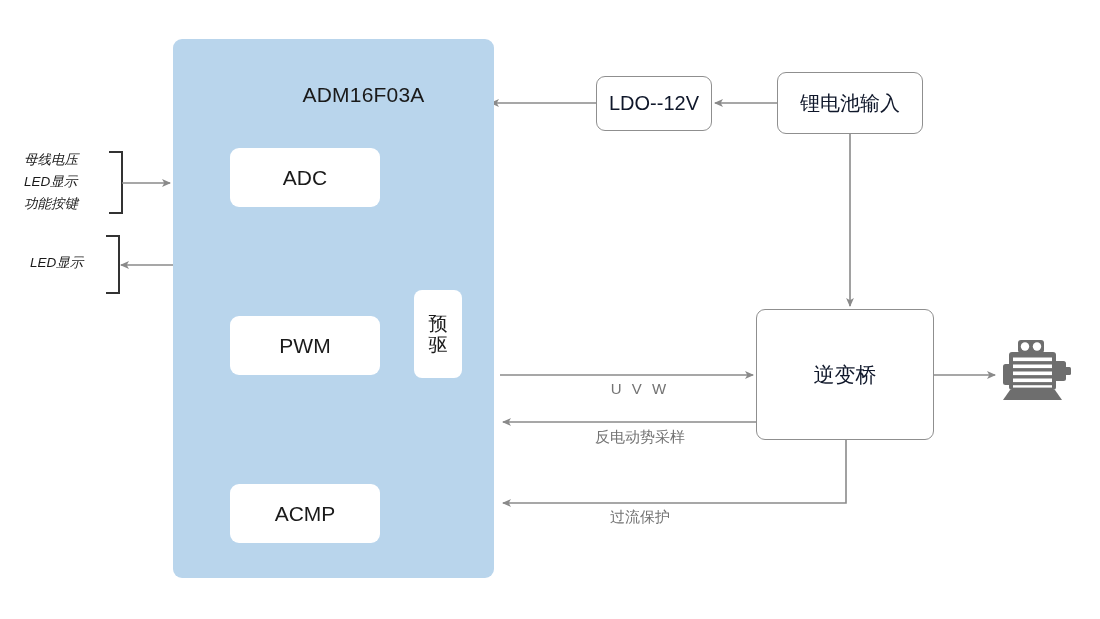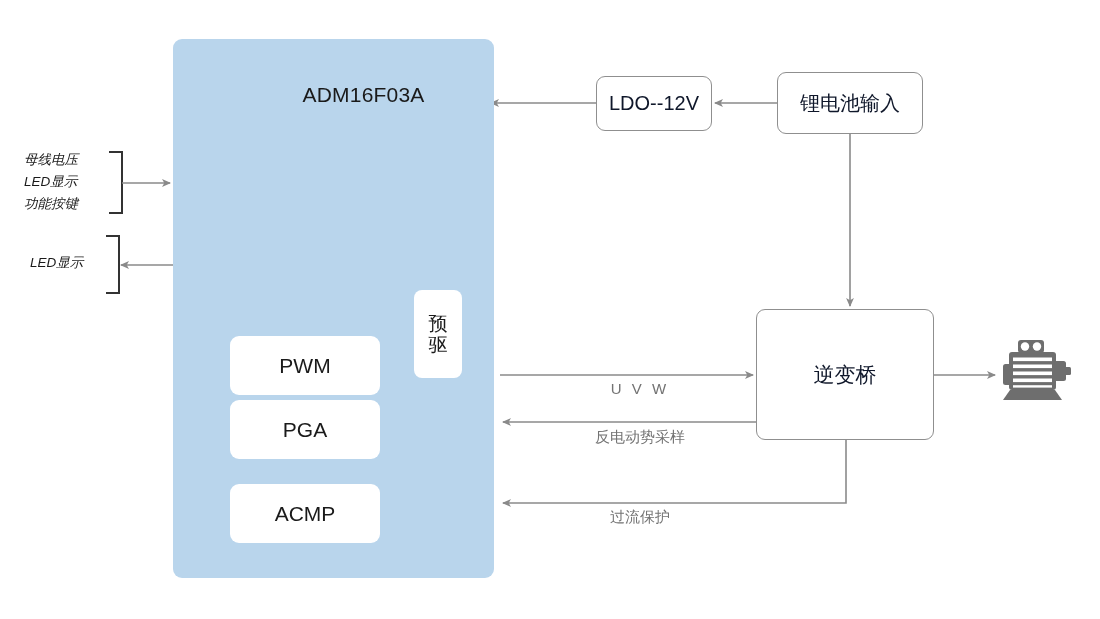--- a/index.html
+++ b/index.html
@@ -58,21 +58,21 @@
     background: #ffffff;
     border-radius: 9px;
     display: flex;
     align-items: center;
     justify-content: center;
     font-size: 21px;
     color: #1a1a1a;
   }
   .periph.p0 { top: 148px; }
   .periph.p1 { top: 232px; }
-  .periph.p2 { top: 316px; margin-top: 20px; }
+  .periph.p2 { top: 316px; }
   .periph.p3 { top: 400px; }
   .periph.p4 { top: 484px; }
 
   
   .predriver {
     position: absolute;
     left: 414px;
     top: 290px;
     width: 48px;
     height: 88px;
@@ -174,22 +174,22 @@
     <line x1="756" y1="422" x2="503" y2="422" stroke="#8a8a8a" stroke-width="1.6" marker-end="url(#arrowGray)"></line>
 
     <polyline points="846,440 846,503 503,503" fill="none" stroke="#8a8a8a" stroke-width="1.6" marker-end="url(#arrowGray)"></polyline>
 
     <line x1="934" y1="375" x2="995" y2="375" stroke="#8a8a8a" stroke-width="1.6" marker-end="url(#arrowGray)"></line>
   </svg>
 
   <div class="mcu-panel"></div>
   <div class="mcu-title">ADM16F03A</div>
 
+  <div class="periph p0">ADC</div>
   <div class="periph p2">PWM</div>
-  <div class="periph p3">PGA</div>
   <div class="periph p4">ACMP</div>
 
   <div class="predriver">
     <span>预</span>
     <span>驱</span>
   </div>
 
   <div class="grp-label inputs">
       <div>母线电压</div>
       <div>LED显示</div>

